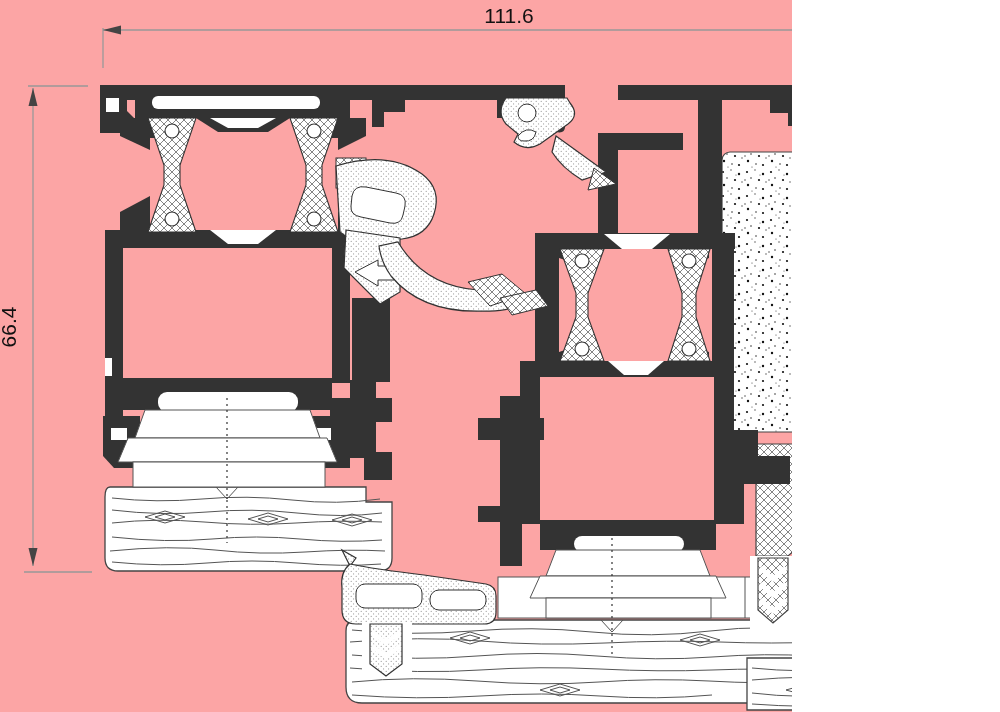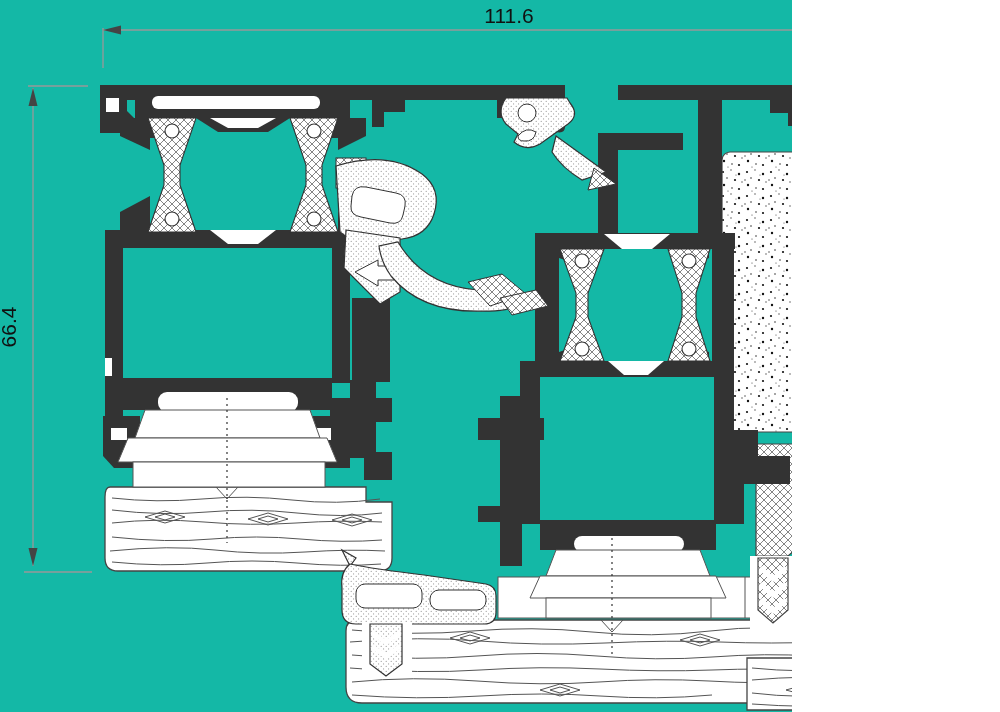--- a/index.html
+++ b/index.html
@@ -1,16 +1,16 @@
 <!DOCTYPE html>
 <html><head>
 <meta charset="utf-8">
 <style>
   html,body{margin:0;padding:0;background:#ffffff;}
-  .canvas-wrap{width:792px;height:712px;position:relative;background:#14b8a6;overflow:hidden;}
+  .canvas-wrap{width:792px;height:712px;position:relative;background:#fca5a5;overflow:hidden;}
   svg{display:block;}
   text{font-family:"Liberation Sans","DejaVu Sans",sans-serif;}
   .dim-text{font-size:21px;fill:#111;}
 </style>
 </head>
 <body>
 
 <div class="canvas-wrap">
 <svg width="1000" height="712" viewBox="0 0 1000 712">
 

